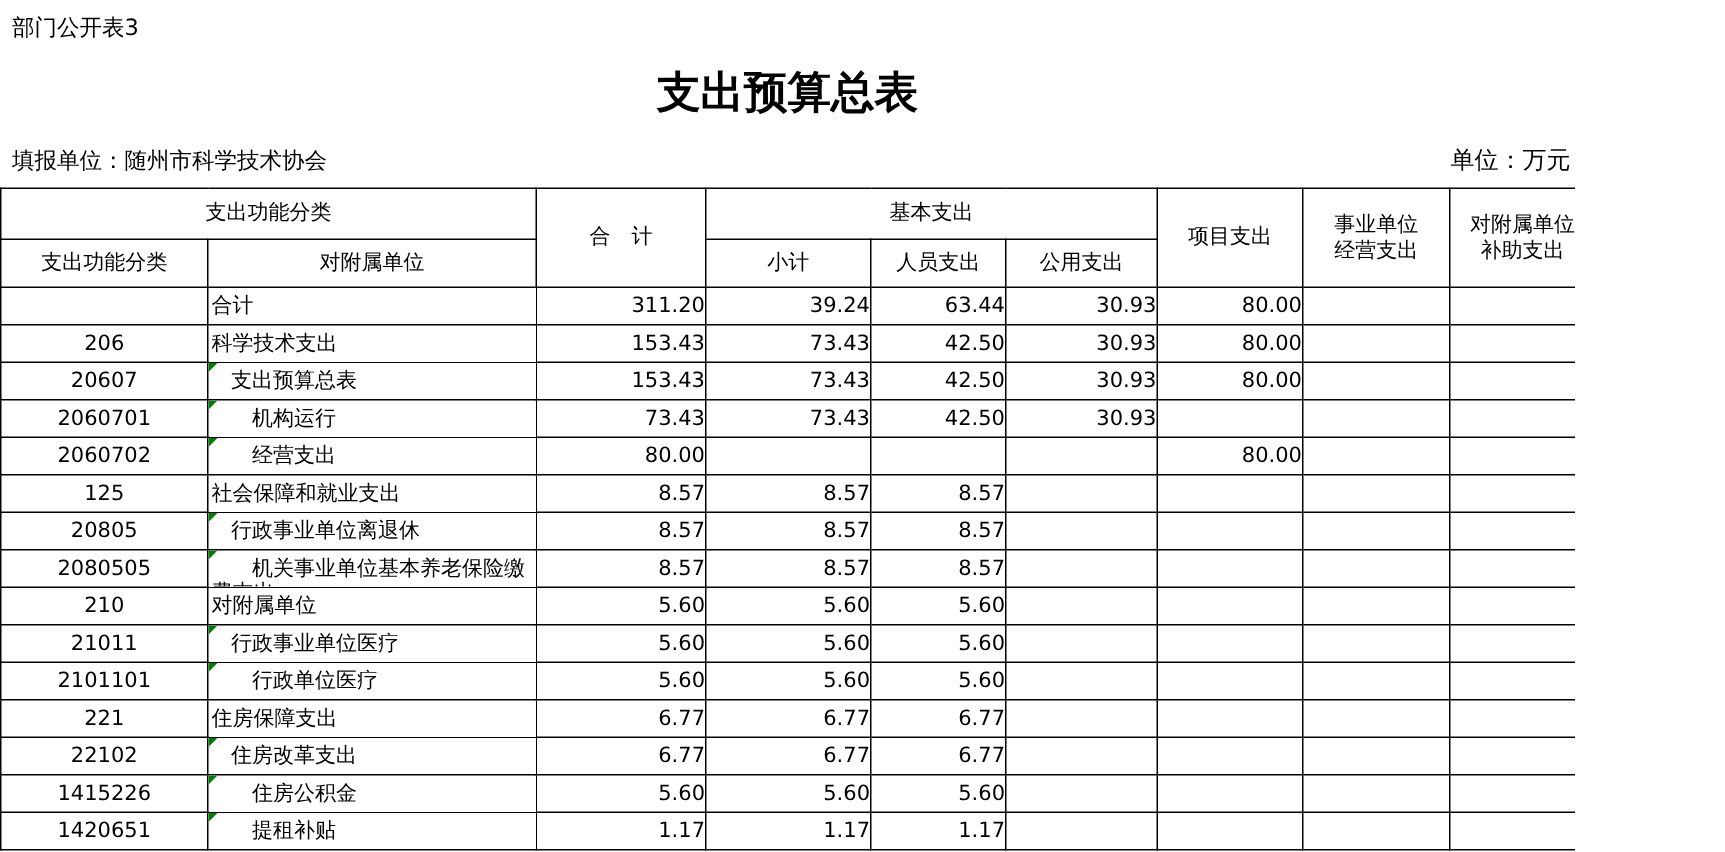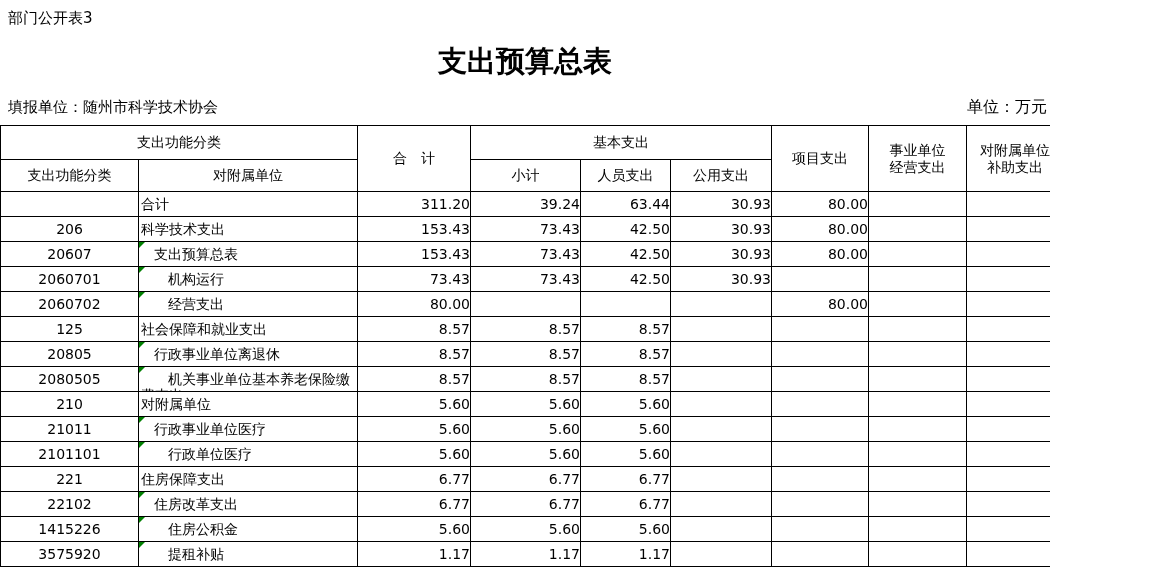--- a/index.html
+++ b/index.html
@@ -330,21 +330,21 @@
           <td class="num-cell">5.60</td>
           <td class="num-cell">5.60</td>
           <td class="num-cell">5.60</td>
           <td class="num-cell"></td>
           <td class="num-cell"></td>
           <td class="num-cell"></td>
           <td class="num-cell"></td>
           <td class="num-cell"></td>
         </tr>
         <tr>
-          <td class="code-cell">3575920</td>
+          <td class="code-cell">1420651</td>
           <td class="name-cell ind2">
             <div class="flag-tri" style="background: rgb(0, 128, 0);"></div>
             <div class="name-inner">提租补贴</div>
           </td>
           <td class="num-cell">1.17</td>
           <td class="num-cell">1.17</td>
           <td class="num-cell">1.17</td>
           <td class="num-cell"></td>
           <td class="num-cell"></td>
           <td class="num-cell"></td>

